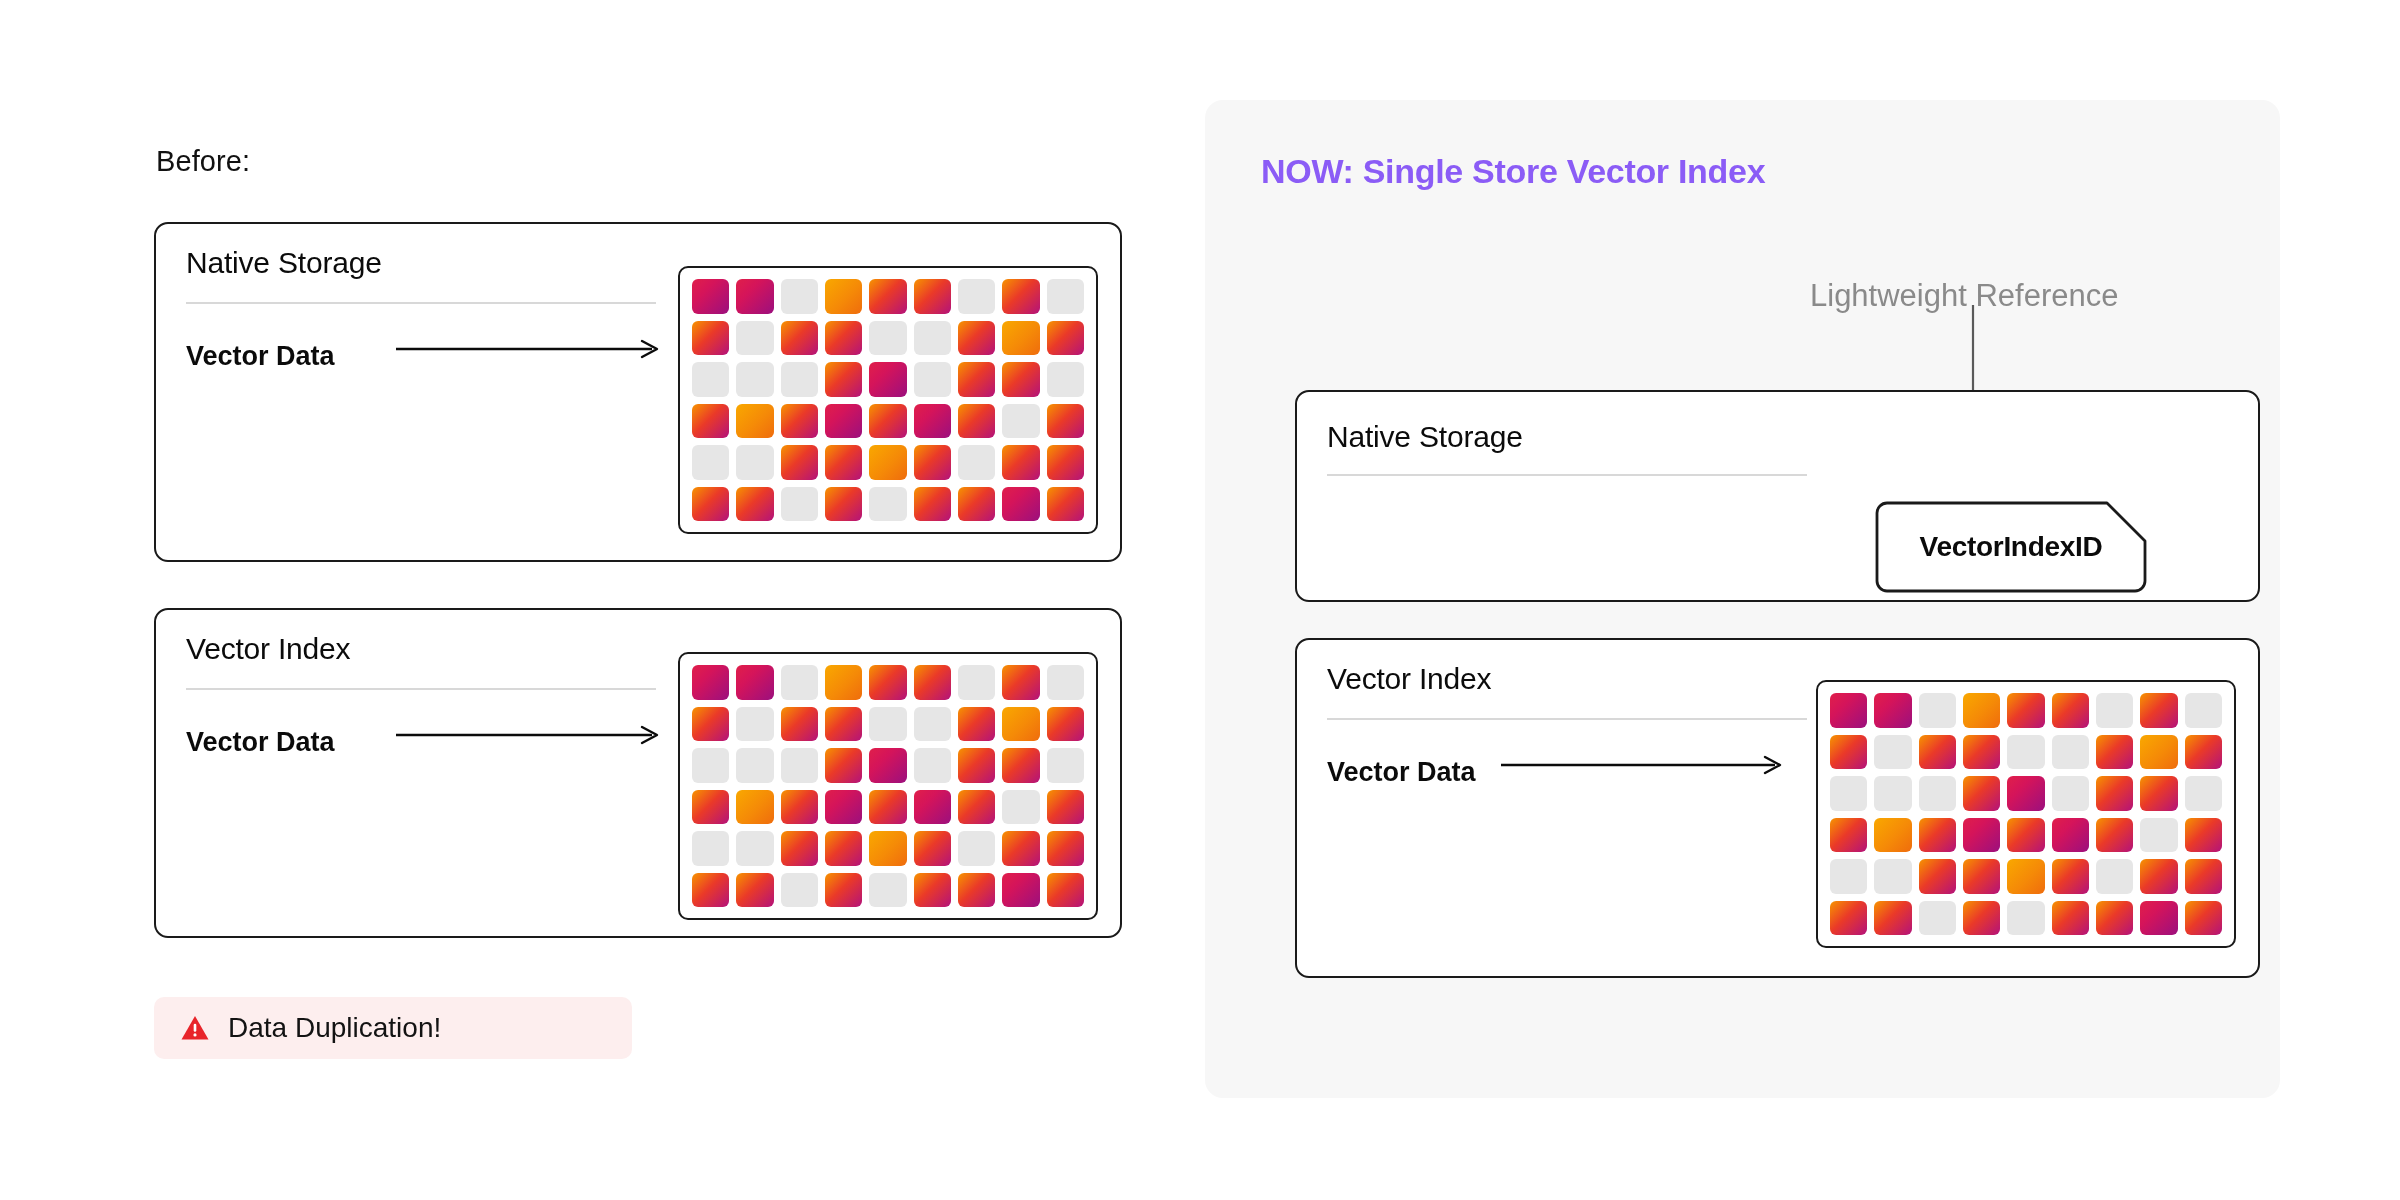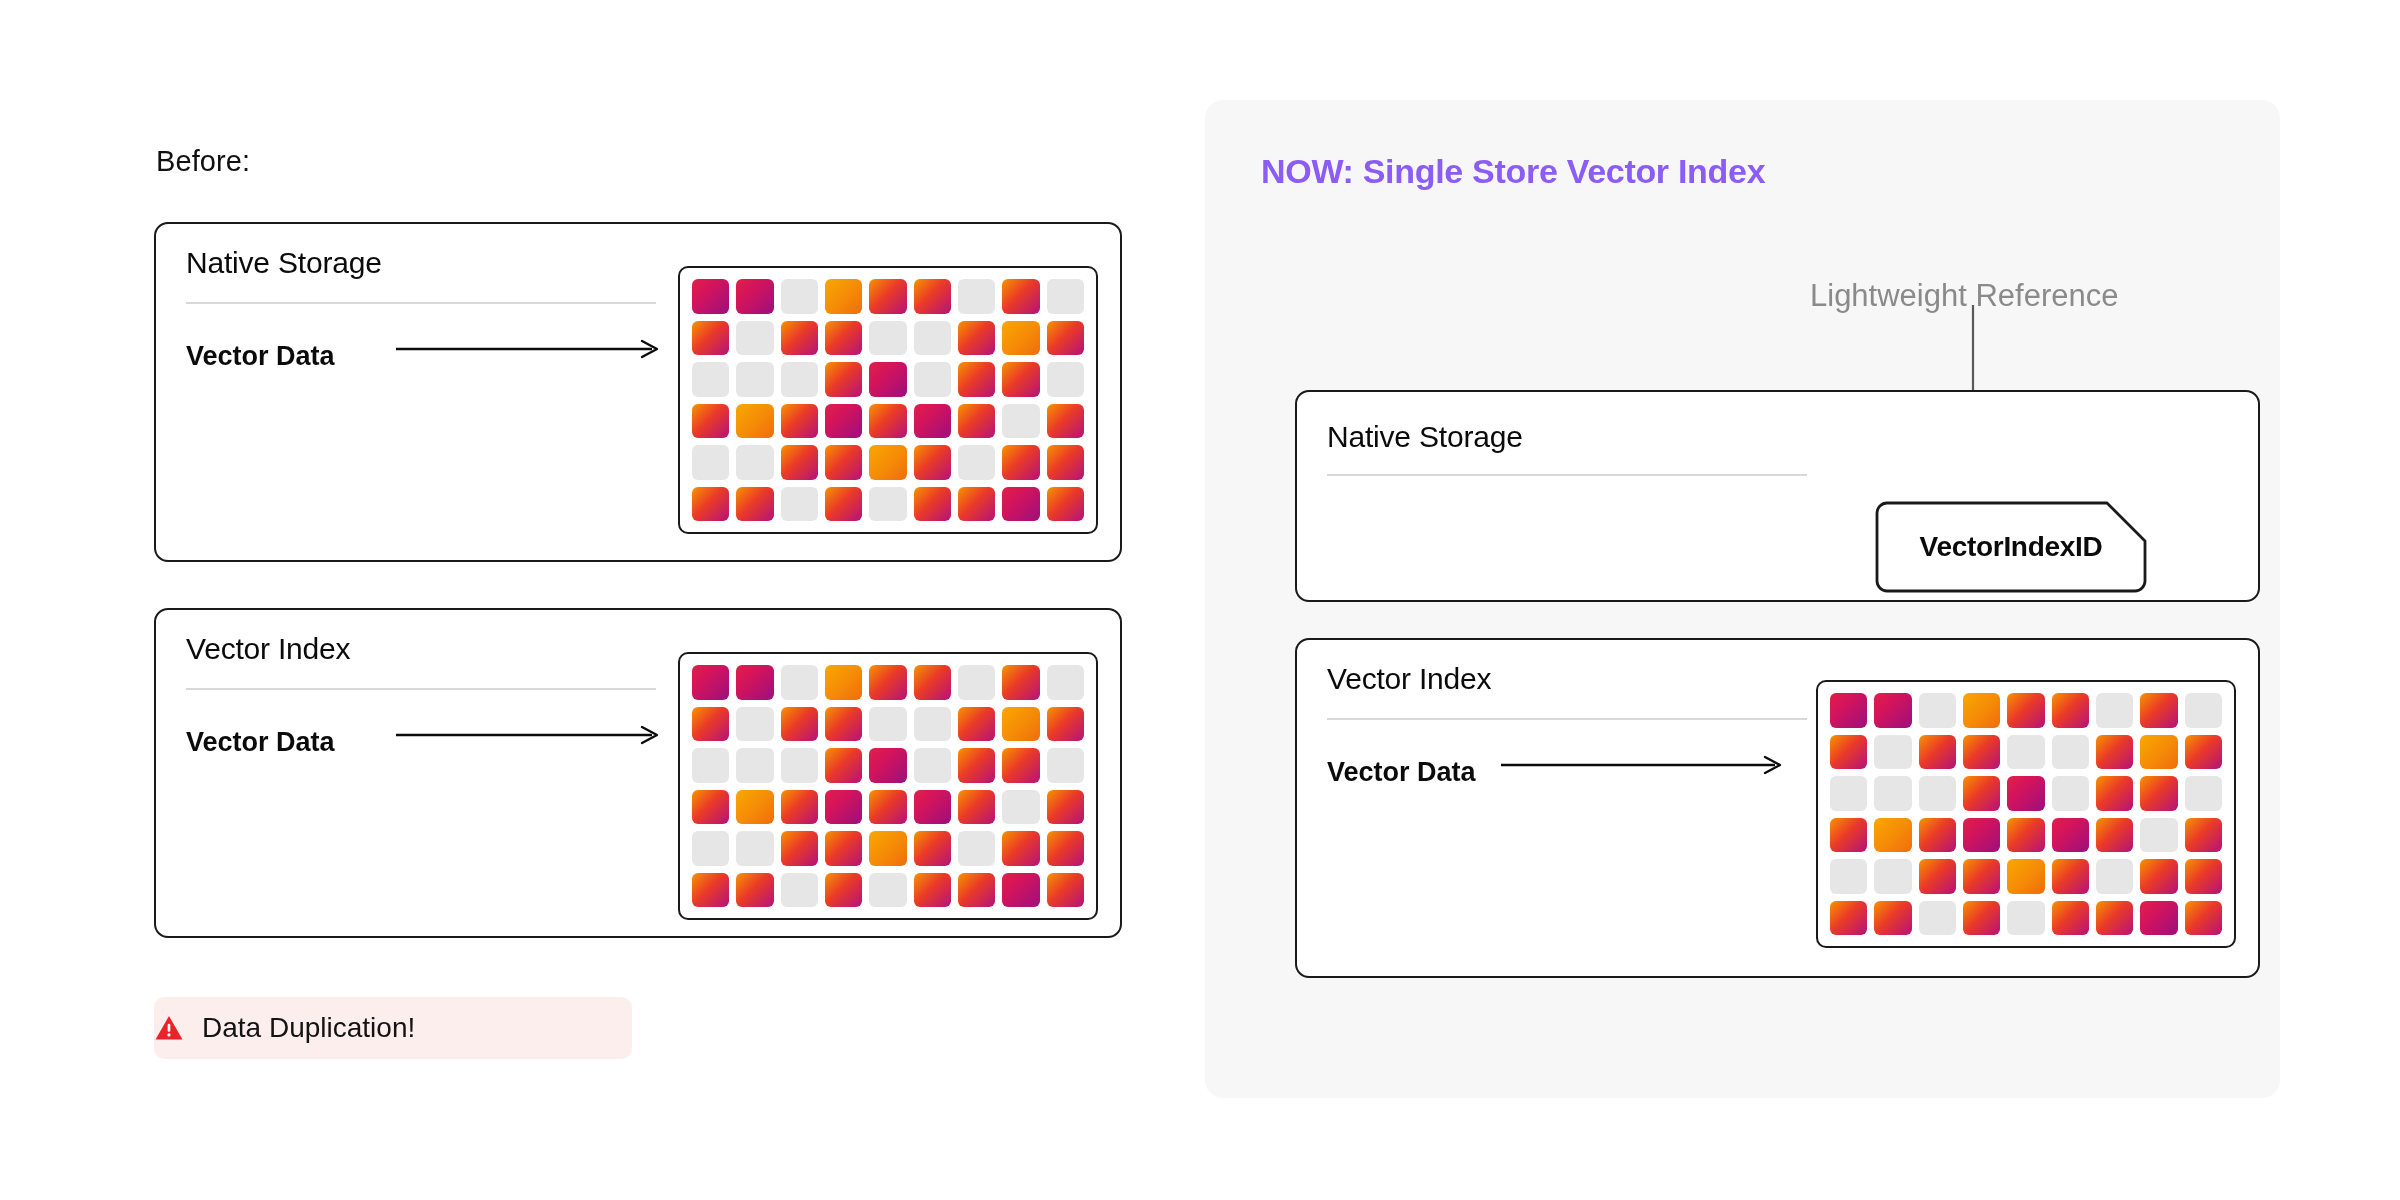--- a/index.html
+++ b/index.html
@@ -65,21 +65,21 @@
   #grid-native-left { left: 646px; top: 266px; width: 420px; height: 268px; }
   #grid-index-left  { left: 646px; top: 652px; width: 420px; height: 268px; }
 
   
   .badge {
     position: absolute; display: flex; align-items: center; gap: 18px;
     border-radius: 10px;
   }
   #badge-duplication {
     left: 122px; top: 997px; width: 478px; height: 62px;
-    background: #fdeeee; 
+    background: #fdeeee; padding-left: 26px;
   }
   #badge-duplication .badge-text {
     font-size: 28px; font-weight: 400; color: #131313;
   }
   #badge-ram {
     right: 142px; top: 1000px; height: 56px; padding: 0;
   }
   #badge-ram .badge-text {
     font-size: 28px; font-weight: 700; color: #0b0b0b; letter-spacing: -.2px;
   }

